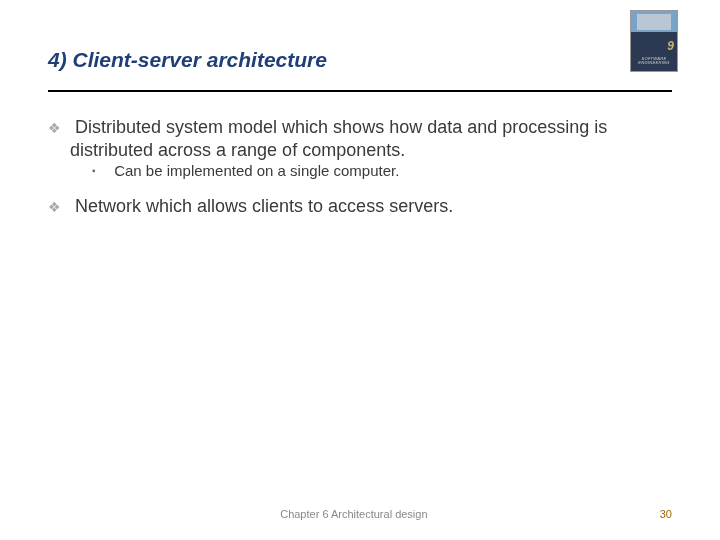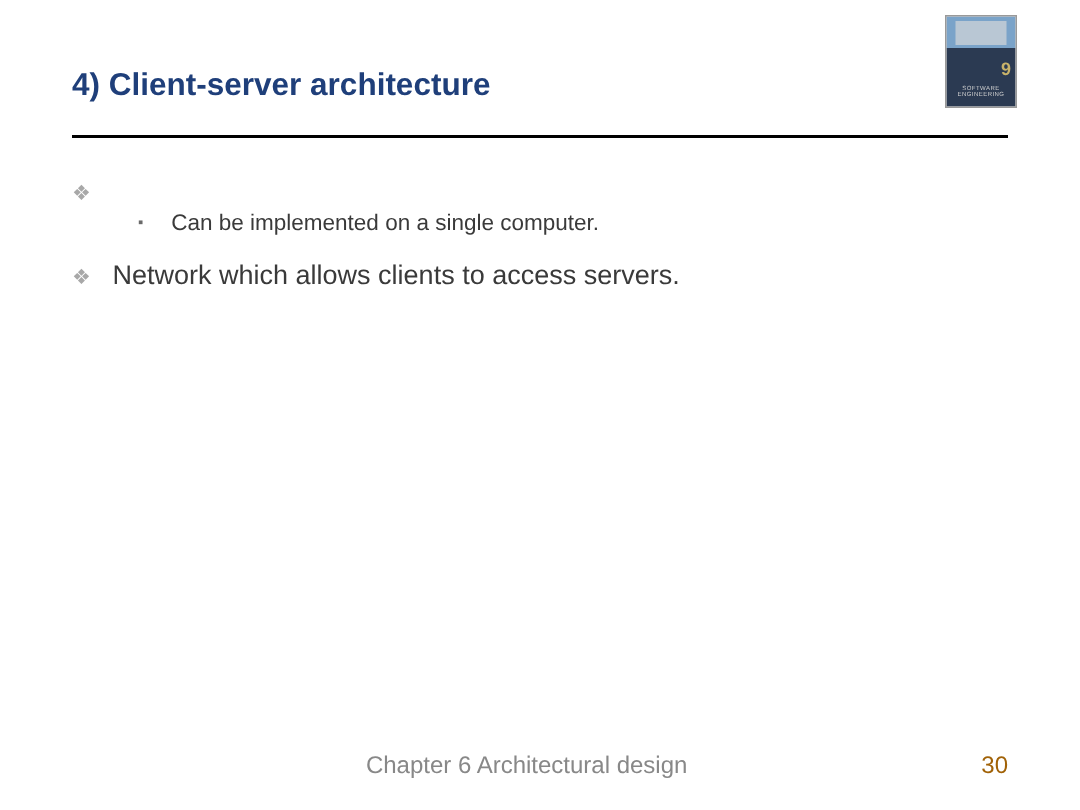--- a/index.html
+++ b/index.html
@@ -12,22 +12,23 @@
     overflow: hidden;
   }
   .slide {
     width: 100%;
     height: 100%;
     padding: 38px 48px 0 48px;
     position: relative;
   }
   .header-row {
     display: flex;
-    align-items: center;
+    align-items: flex-end;
     position: relative;
+    font-style: italic;
   }
   .title {
     color: #1f3f7a;
     font-size: 21px;
     font-weight: bold;
     flex: 1;
     padding-top: 4px;
   }
   .book-thumb {
     width: 48px;
@@ -112,21 +113,21 @@
   }
   .footer {
     position: absolute;
     bottom: 20px;
     left: 0;
     width: 100%;
     padding: 0 48px;
     display: flex;
     justify-content: space-between;
     align-items: baseline;
-    font-size: 16px;
+    font-size: 11px;
     color: #888;
   }
   .footer .chapter { flex: 1; text-align: center; }
   .footer .pagenum { color: #a16207; }
 </style>
 </head>
 <body>
 
 <div class="slide">
 
@@ -136,20 +137,21 @@
       <span class="num">9</span>
       <span class="lab">SOFTWARE ENGINEERING</span>
     </div>
   </div>
 
   <div class="rule"></div>
 
   <div class="content">
     <ul class="top">
       <li>
+        <span>Distributed system model which shows how data and processing is distributed across a range of components.</span>
         <ul class="sub">
           <li>
             <span>Can be implemented on a single computer.</span>
           </li>
         </ul>
       </li>
       <li>
         <span>Network which allows clients to access servers.</span>
       </li>
     </ul>

